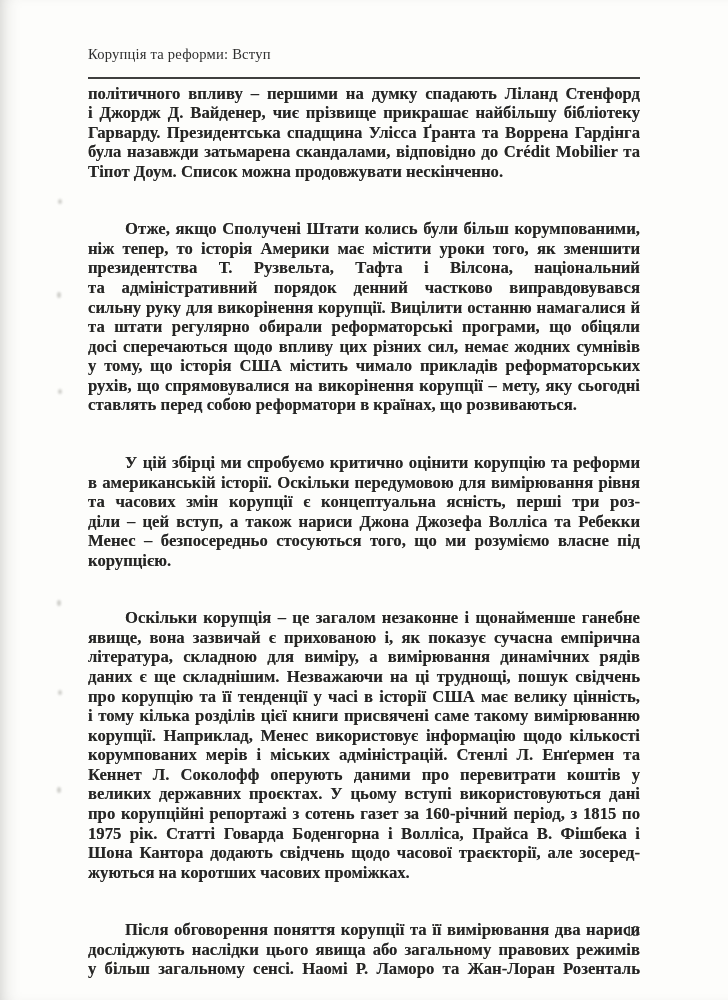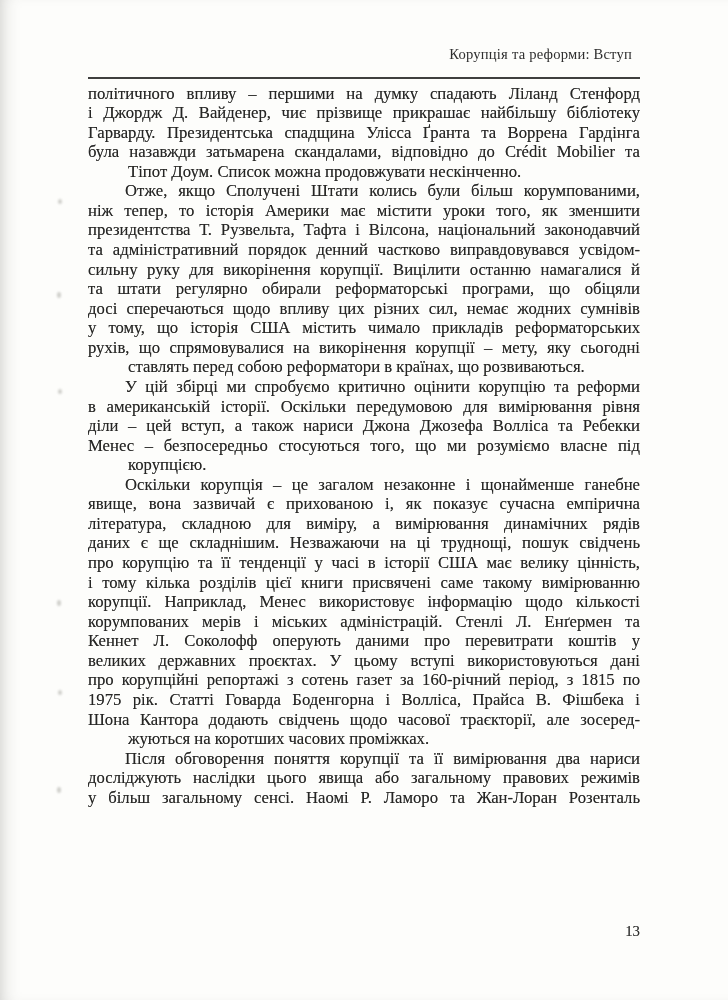--- a/index.html
+++ b/index.html
@@ -14,21 +14,20 @@
     background: #fdfdfb;
     overflow: hidden;
     font-family: "Liberation Serif", "DejaVu Serif", serif;
     box-shadow: inset 14px 0 20px -16px rgba(60,60,55,0.35);
   }
   .running-header {
     position: absolute;
     left: 88px;
     top: 46px;
     width: 544px;
-    text-align: right;
     font-size: 14.6px;
     line-height: 17px;
     color: #2f2f2f;
     letter-spacing: 0.2px;
   }
   .header-rule {
     position: absolute;
     left: 88px;
     top: 77px;
     width: 552px;
@@ -44,27 +43,28 @@
     line-height: 19.57px;
     color: #262625;
     text-shadow: 0 0 0.4px rgba(40,40,38,0.5);
   }
   .line {
     height: 19.57px;
     overflow: hidden;
     text-align: justify;
     text-align-last: justify;
     white-space: normal;
+    font-weight: bold;
   }
   .line.endpar {
     text-align-last: left;
-    margin-left: 40px;
   }
   .line.ind {
     text-indent: 37px;
+    margin-top: 38px;
   }
   .page-number {
     position: absolute;
     left: 88px;
     top: 923px;
     width: 552px;
     text-align: right;
     font-size: 14.8px;
     color: #30302f;
     text-shadow: 0 0 0.4px rgba(40,40,38,0.5);
@@ -97,20 +97,21 @@
       <div class="line">президентства Т. Рузвельта, Тафта і Вілсона, національний законодавчий</div>
       <div class="line">та адміністративний порядок денний частково виправдовувався усвідом-</div>
       <div class="line">сильну руку для викорінення корупції. Вицілити останню намагалися й</div>
       <div class="line">та штати регулярно обирали реформаторські програми, що обіцяли</div>
       <div class="line">досі сперечаються щодо впливу цих різних сил, немає жодних сумнівів</div>
       <div class="line">у тому, що історія США містить чимало прикладів реформаторських</div>
       <div class="line">рухів, що спрямовувалися на викорінення корупції – мету, яку сьогодні</div>
       <div class="line endpar">ставлять перед собою реформатори в країнах, що розвиваються.</div>
       <div class="line ind">У цій збірці ми спробуємо критично оцінити корупцію та реформи</div>
       <div class="line">в американській історії. Оскільки передумовою для вимірювання рівня</div>
+      <div class="line">та часових змін корупції є концептуальна ясність, перші три роз-</div>
       <div class="line">діли – цей вступ, а також нариси Джона Джозефа Волліса та Ребекки</div>
       <div class="line">Менес – безпосередньо стосуються того, що ми розуміємо власне під</div>
       <div class="line endpar">корупцією.</div>
       <div class="line ind">Оскільки корупція – це загалом незаконне і щонайменше ганебне</div>
       <div class="line">явище, вона зазвичай є прихованою і, як показує сучасна емпірична</div>
       <div class="line">література, складною для виміру, а вимірювання динамічних рядів</div>
       <div class="line">даних є ще складнішим. Незважаючи на ці труднощі, пошук свідчень</div>
       <div class="line">про корупцію та її тенденції у часі в історії США має велику цінність,</div>
       <div class="line">і тому кілька розділів цієї книги присвячені саме такому вимірюванню</div>
       <div class="line">корупції. Наприклад, Менес використовує інформацію щодо кількості</div>

